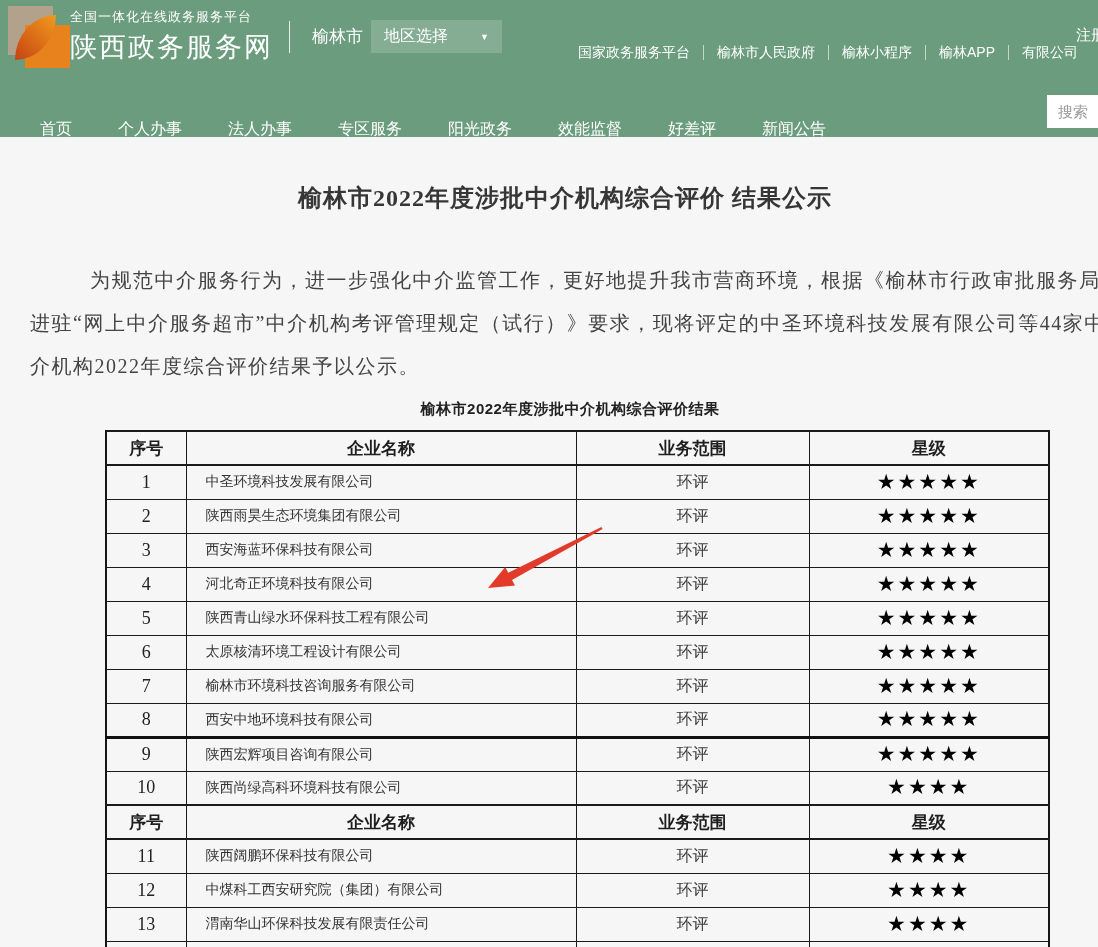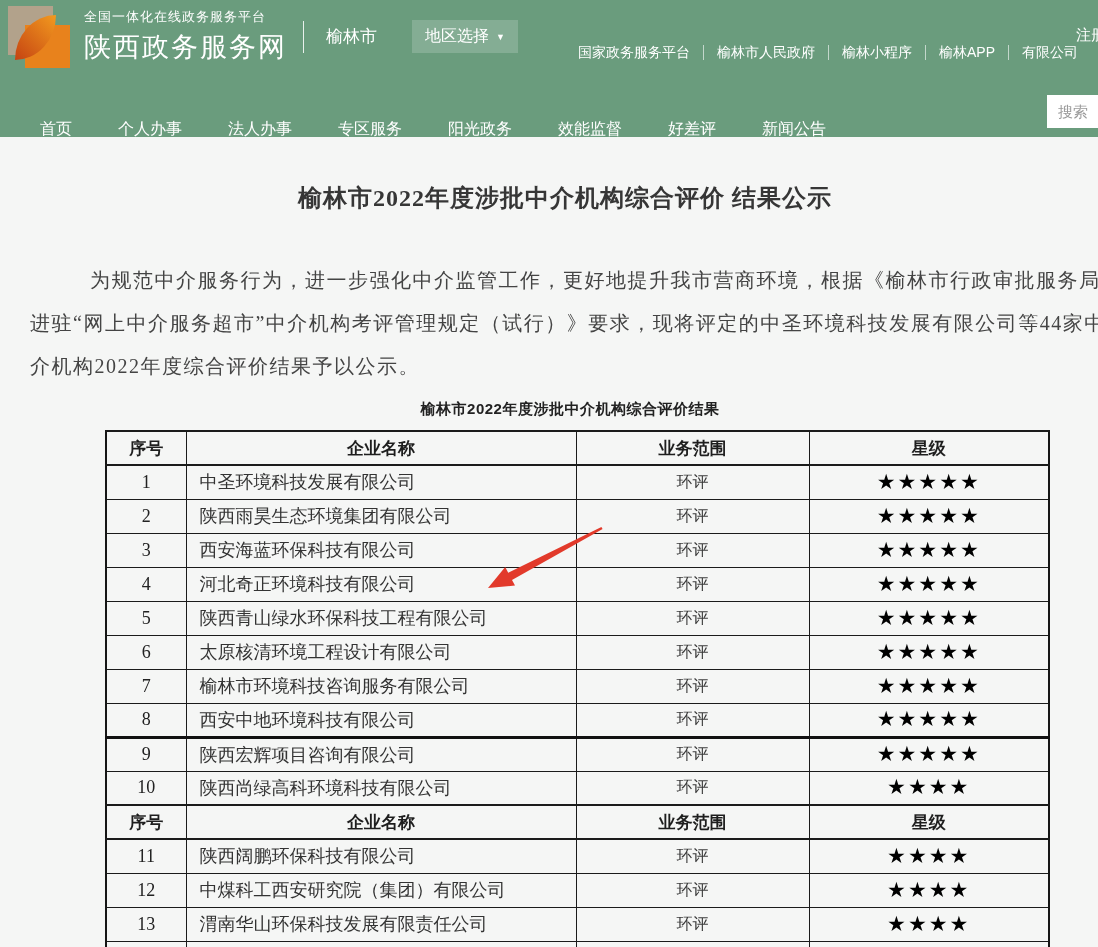--- a/index.html
+++ b/index.html
@@ -13,28 +13,28 @@
   
   .site-header { width:1130px; height:137px; background:#6a9c7d; position:relative; }
   .topbar { height:73px; position:relative; display:flex; align-items:center; }
 
   .brand { display:flex; align-items:center; margin-left:8px; cursor:pointer; }
   .logo { width:62px; height:63px; position:relative; margin-top:2px; }
   .logo .sq-tan { position:absolute; left:0; top:0; width:45px; height:49px; background:#b2a28b; }
   .logo .sq-orange { position:absolute; left:17px; top:19px; width:45px; height:43px; background:#e8821c; }
   .logo .leaf { position:absolute; left:7px; top:9px; width:41px; height:45px;
     background:linear-gradient(45deg,#c54312,#f29a1f); border-radius:100% 0 100% 0; }
-  .brand-text { margin-left:14px; color:#fff; }
+  .brand-text { color:#fff; }
   .brand-text .small { font-size:13px; letter-spacing:1px; }
   .brand-text .big { font-size:27px; letter-spacing:2px; margin-top:3px; font-weight:500; }
 
   .v-divider { width:1px; height:32px; background:rgba(255,255,255,.85); margin-left:16px; }
   .city { color:#fff; font-size:17px; margin-left:22px;font-family:Liberation Serif, serif; }
-  .region-btn { margin-left:35px; background:rgba(255,255,255,.18); color:#fff;
-    font-size:16px; padding:6px 13px; border:none; cursor:pointer; display:flex; align-items:center; }
+  .region-btn { margin-left:8px; background:rgba(255,255,255,.18); color:#fff;
+    font-size:16px; padding:6px 13px; border:none; cursor:pointer; display:flex; align-items:center;gap:25px; }
   .region-btn .caret { font-size:9px; margin-left:7px; }
 
   .top-links { position:absolute; left:578px; top:16px; height:73px; display:flex; align-items:center; }
   .top-links a { color:#fff; font-size:14px; text-decoration:none; white-space:nowrap; }
   .tl-div { width:1px; height:15px; background:rgba(255,255,255,.6); margin:0 13px; }
   .register { position:absolute; left:1076px; top:26px; color:#fff; font-size:15px;
     text-decoration:none; white-space:nowrap; }
 
   .navbar { height:64px; display:flex; align-items:center; padding-left:40px; position:relative; }
   .nav-item { color:#fff; font-size:16px; text-decoration:none; white-space:nowrap;
@@ -58,21 +58,21 @@
     font-family:"Liberation Sans","DejaVu Sans",sans-serif; letter-spacing:.5px; }
 
   
   table.results { border-collapse:collapse; table-layout:fixed; width:943px;
     margin:11px 0 0 105px; background:transparent; border:2px solid #161616; }
   .results th, .results td { border:1px solid #1b1b1b; height:34px;
     text-align:center; vertical-align:middle; overflow:hidden; white-space:nowrap; }
   .results th { font-size:17px; font-weight:700; color:#1e1e1e;
     border-top-width:2px; border-bottom-width:2px; }
   .results td.c-no { font-size:18px; color:#222; }
-  .results td.c-name { text-align:left; padding-left:13px; font-size:18px; color:#333; }
+  .results td.c-name { text-align:left; padding-left:19px; font-size:14px; color:#333; }
   .results td.c-scope { font-size:16px; color:#3a3a3a; }
   .results td.c-stars { font-size:21px; color:#000; letter-spacing:2px; }
   .results tr.thick td { border-top:3px solid #111; }
   .results tr.partial td { height:14px; }
 
   
   .arrow-annot { position:absolute; left:470px; top:516px; width:150px; height:84px;
     pointer-events:none; z-index:5; }
 </style>
 </head>

